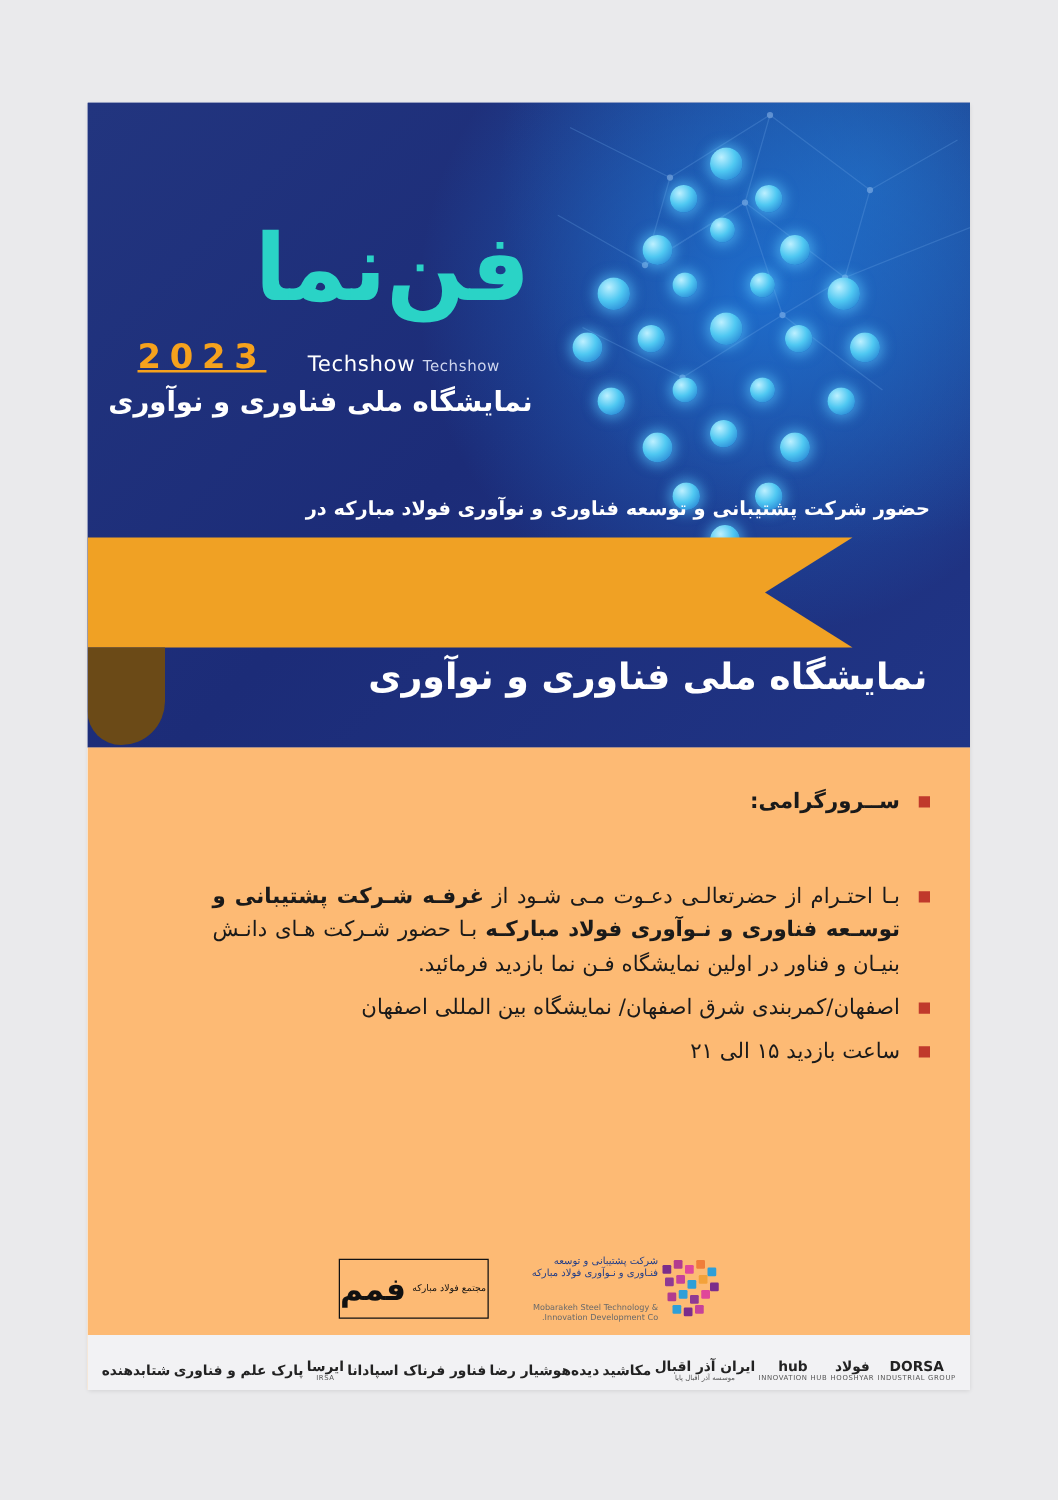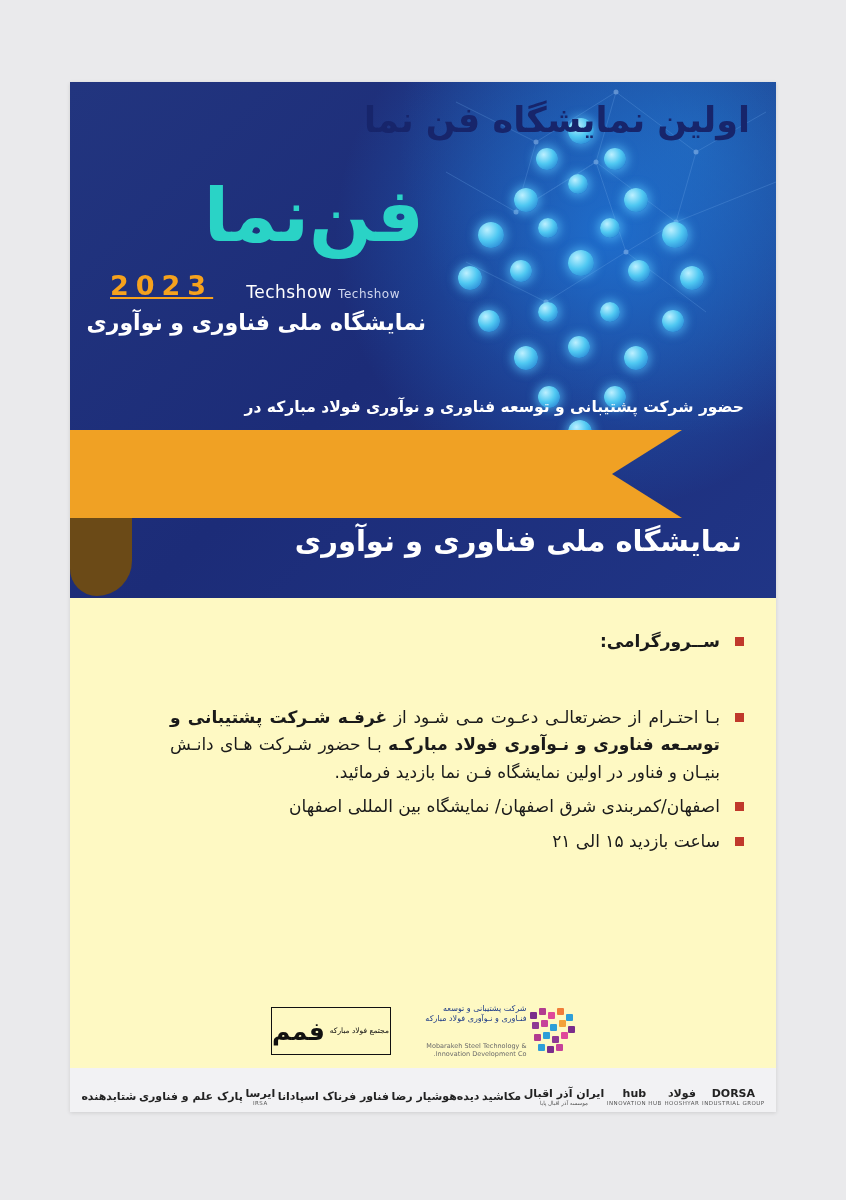--- a/index.html
+++ b/index.html
@@ -83,21 +83,21 @@
     position:absolute;left:0;top:436px;width:62px;height:78px;
     background:#6b4a17;border-bottom-left-radius:40px;border-bottom-right-radius:52px;
   }
   .band-sub{
     position:absolute;right:34px;top:442px;
     font-size:29px;font-weight:bold;color:#ffffff;white-space:nowrap;
   }
 
   
   .content{
-    position:absolute;left:0;top:516px;width:100%;height:514px;background:#fef9c3;
+    position:absolute;left:0;top:516px;width:100%;height:514px;background:#fdba74;
   }
   .lines{
     position:absolute;right:30px;top:30px;width:576px;direction:rtl;text-align:right;
   }
   .line{position:relative;padding-right:26px;margin-bottom:7px;}
   .line:before{
     content:"";position:absolute;right:2px;top:9px;width:9px;height:9px;background:#c0392b;
   }
   .line .txt{font-size:17px;color:#1a1a1a;line-height:1.62;}
   .bold{font-weight:bold;}
@@ -191,21 +191,20 @@
       <div class="logo-latin">
         <span>Techshow</span>
         <span class="sub">Techshow</span>
       </div>
       <div class="logo-fa">نمایشگاه ملی فناوری و نوآوری</div>
     </div>
 
     <div class="presence">حضور شرکت پشتیبانی و توسعه فناوری و نوآوری فولاد مبارکه در</div>
 
     <div class="band"></div>
-    <div class="band-text">اولین نمایشگاه فن نما</div>
     <div class="band-shadow"></div>
     <div class="band-sub">نمایشگاه ملی فناوری و نوآوری</div>
   </div>
 
   <div class="content">
     <div class="lines">
 
       <div class="line">
         <div class="txt bold">ســرورگرامی:</div>
       </div>

